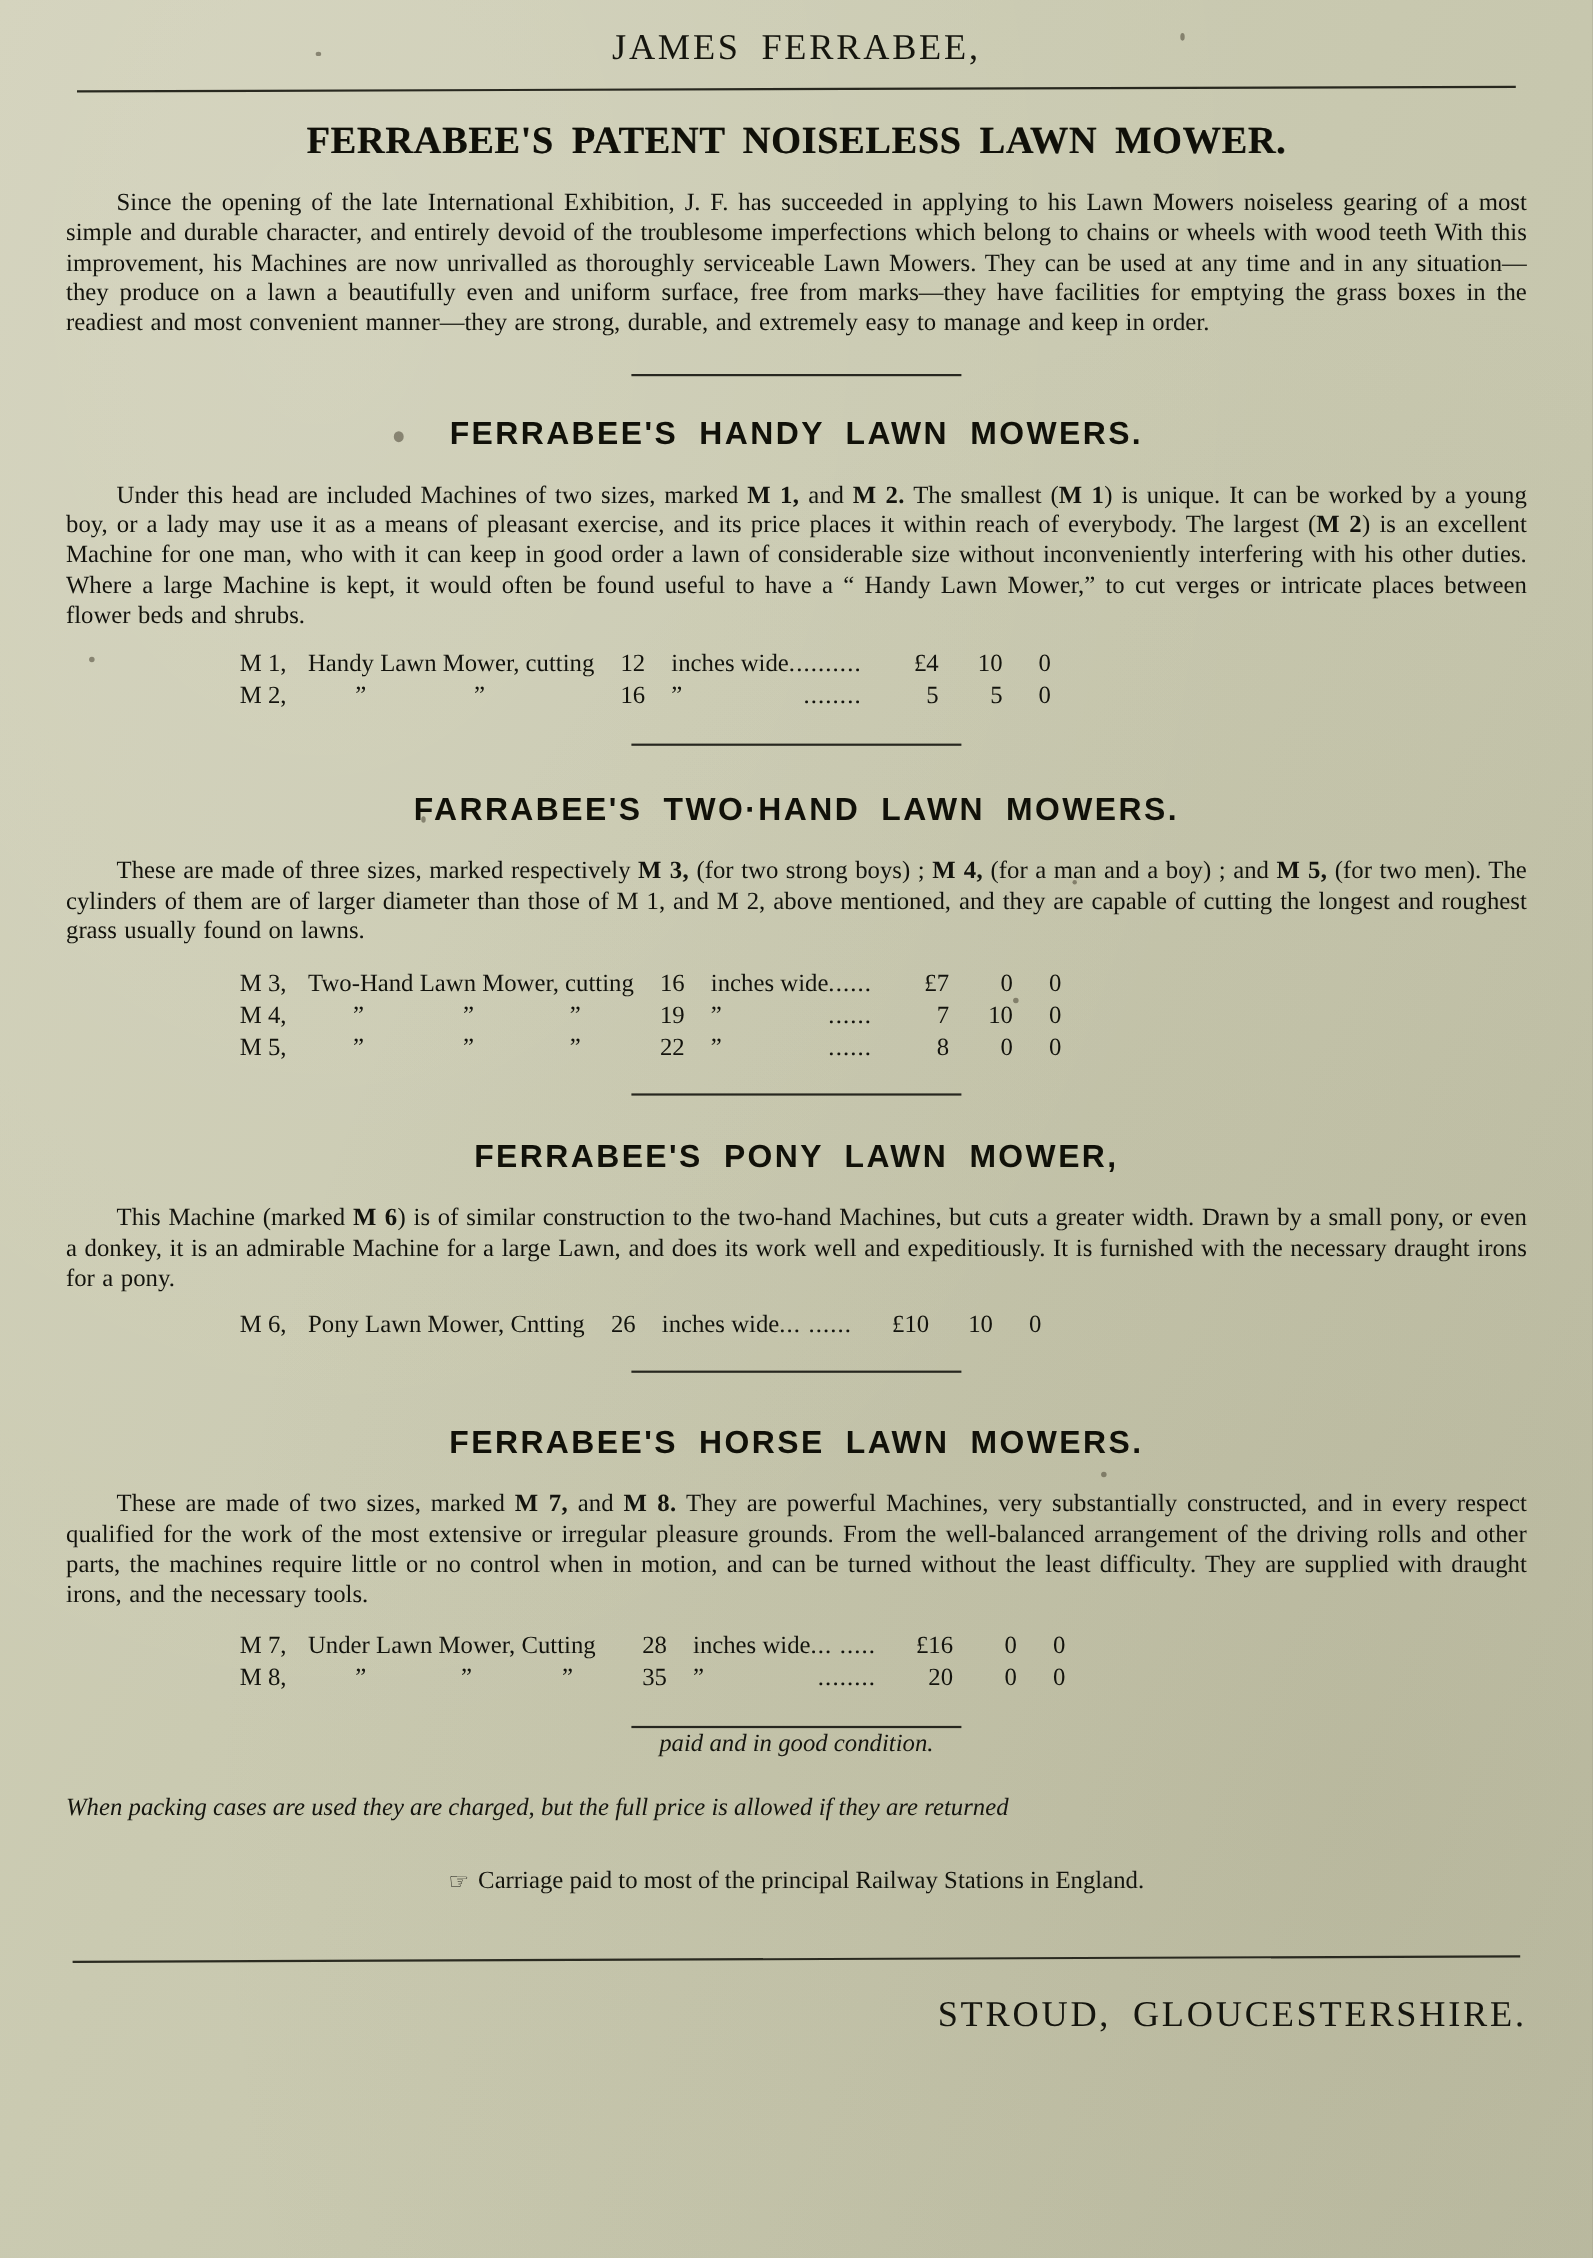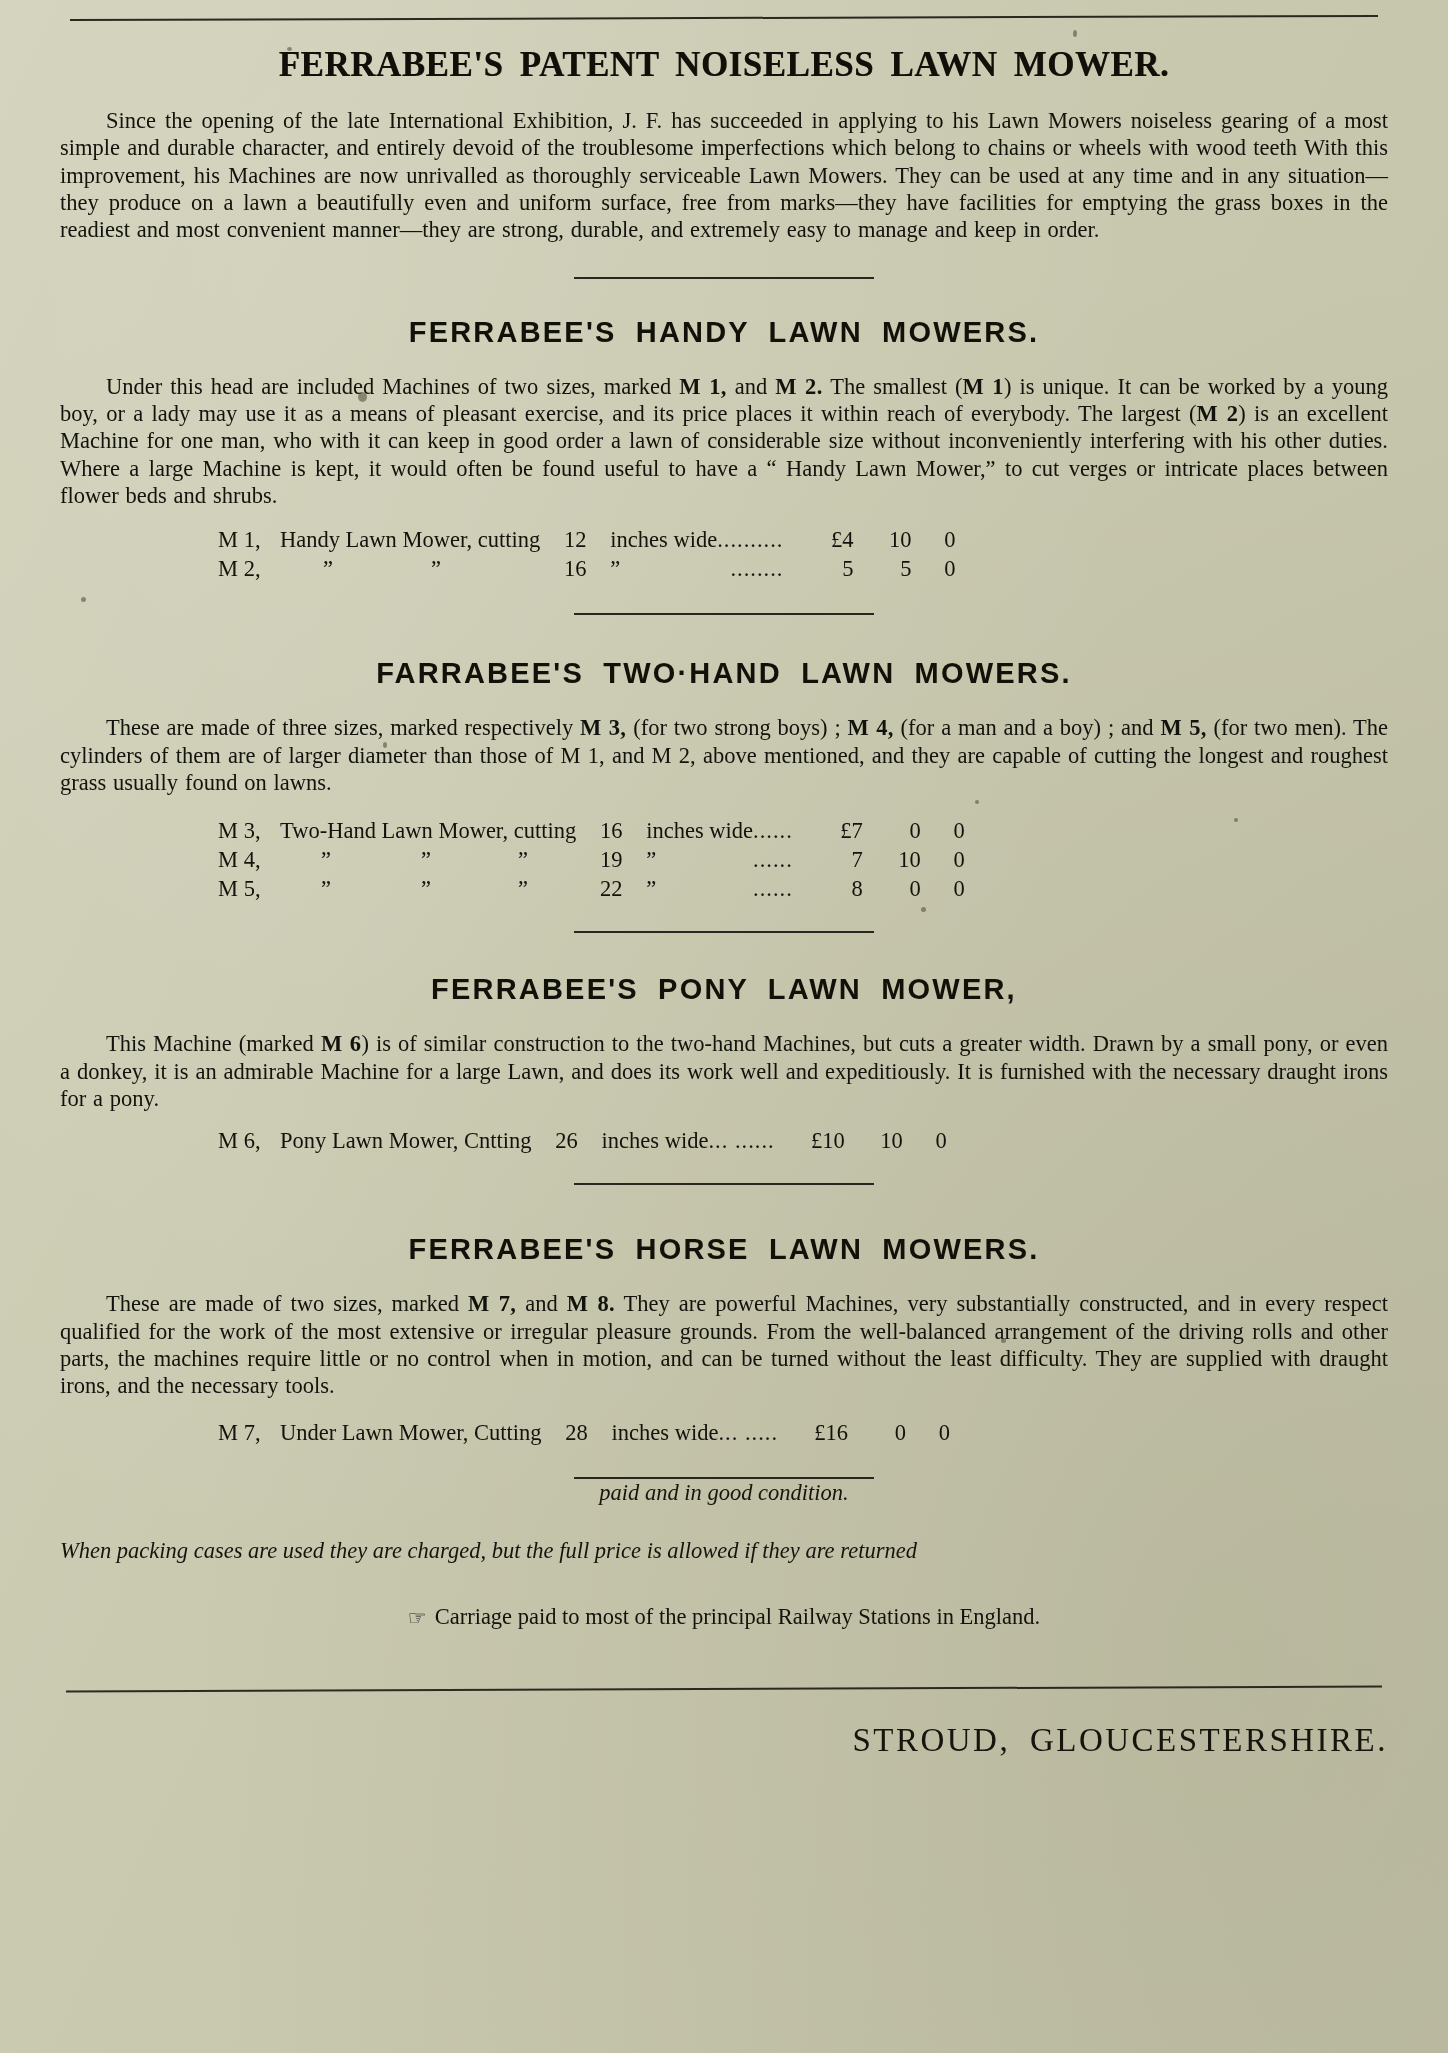--- a/index.html
+++ b/index.html
@@ -150,20 +150,21 @@
 
   
   .speck { position: absolute; border-radius: 50%; background: #4a4634; opacity: 0.55; }
 </style>
 </head>
 <body>
 
 <div class="page">
   <div class="sheet">
 
+    <div class="masthead">JAMES FERRABEE,</div>
     <div class="rule-full"></div>
 
     <h1 class="banner">FERRABEE'S PATENT NOISELESS LAWN MOWER.</h1>
 
     <p class="body" style="margin-top:22px;">
       <span class="ind"></span><span>Since the opening of the late International Exhibition, J. F. has succeeded in applying to his Lawn Mowers </span><span class="it">noiseless gearing</span><span> of a most simple and durable character, and entirely devoid of the troublesome imperfections which belong to chains or wheels with wood teeth  With this improvement, his Machines are now unrivalled as thoroughly serviceable Lawn Mowers.  They can be used at any time and in any situation—they produce on a lawn a beautifully even and uniform surface, free from marks—they have facilities for emptying the grass boxes in the readiest and most convenient manner—they are strong, durable, and extremely easy to manage and keep in order.</span>
     </p>
 
     <div style="height:33px"></div>
     <div class="rule-short"></div>
@@ -290,20 +291,32 @@
           <tr>
         <td class="c-model">M 7,</td>
         <td class="c-desc">Under Lawn Mower, Cutting</td>
         <td class="c-size">28</td>
         <td class="c-q">inches wide</td>
         <td class="c-lead">... .....</td>
         <td class="c-pound">£16</td>
         <td class="c-shil">0</td>
         <td class="c-pence">0</td>
       </tr>
+      <tr>
+        <td class="c-model">M 8,</td>
+        <td class="c-desc">
+          <span style="display:inline-block;width:96px;text-align:center;">”</span><span style="display:inline-block;width:96px;text-align:center;">”</span><span style="display:inline-block;width:88px;text-align:center;">”</span>
+        </td>
+        <td class="c-size">35</td>
+        <td class="c-q">”</td>
+        <td class="c-lead">........</td>
+        <td class="c-pound">20</td>
+        <td class="c-shil">0</td>
+        <td class="c-pence">0</td>
+      </tr>
     </tbody>
       </table>
 
     <div style="height:30px"></div>
     <div class="rule-short"></div>
 
     <p class="footnote last">paid and in good condition.</p>
     <p class="footnote" style="margin-top:30px;">When packing cases are used they are charged, but the full price is allowed if they are returned</p>
 
     <p class="carriage" style="margin-top:38px;">

